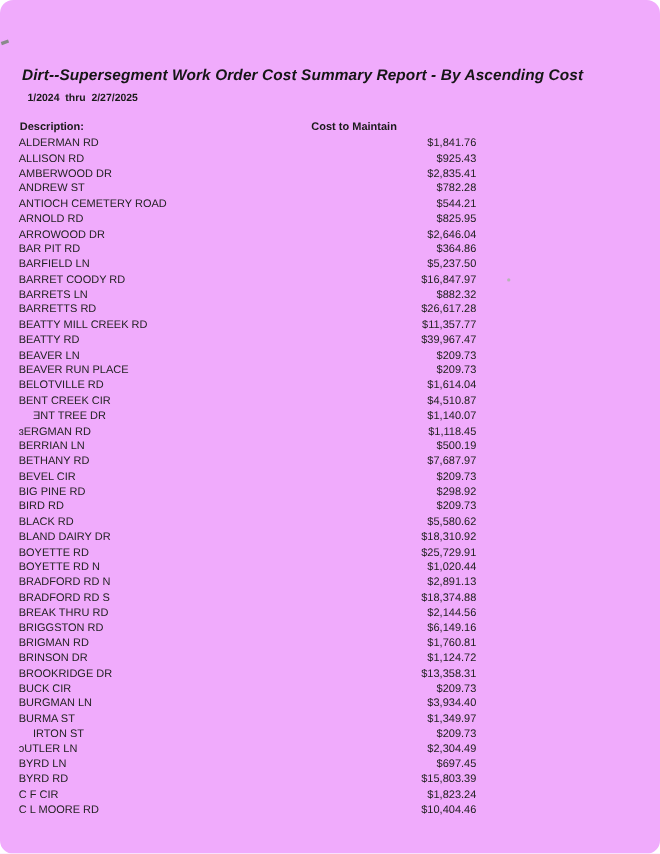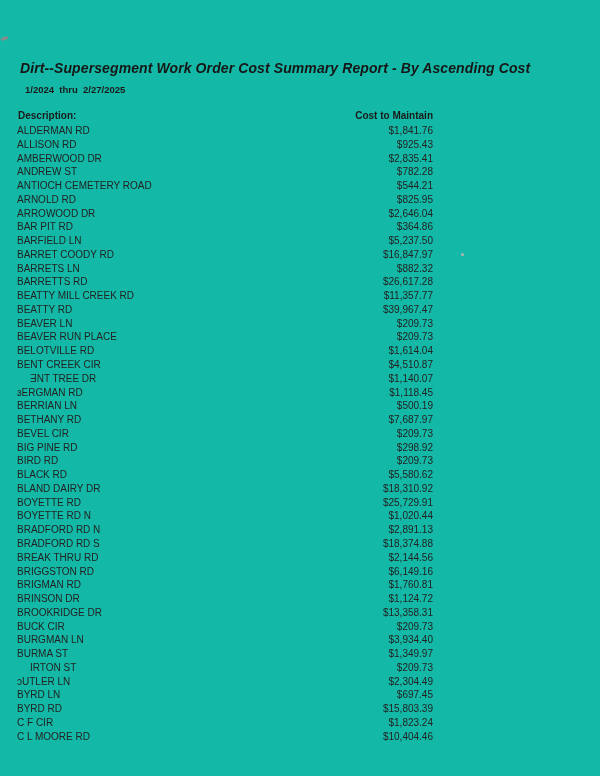--- a/index.html
+++ b/index.html
@@ -1,23 +1,24 @@
 <!DOCTYPE html>
 <html><head>
 <meta charset="utf-8">
 <style>
   html, body { margin: 0; padding: 0; background: #ffffff; }
   .page {
     position: relative;
     width: 600px;
     height: 776px;
-    background: #14b8a6;
+    background: #f0abfc;
     overflow: hidden;
     font-family: "Liberation Sans", "DejaVu Sans", sans-serif;
     color: #1e1e1e;
+    border-radius: 12px;
   }
   .title {
     position: absolute;
     top: 60px;
     left: 20px;
     width: 560px;
     font-size: 14px;
     font-weight: bold;
     font-style: italic;
     letter-spacing: 0.1px;
@@ -34,21 +35,21 @@
     white-space: pre;
   }
   .col-header {
     position: absolute;
     top: 110px;
     font-size: 10px;
     font-weight: bold;
     color: #1a1a1a;
   }
   .col-header.desc { left: 18px; }
-  .col-header.cost { left: 283px; width: 150px; text-align: right; }
+  .col-header.cost { left: 283px; width: 150px; text-align: left; }
   .rows {
     position: absolute;
     top: 124px;
     left: 0;
     width: 476px;
   }
   .row {
     position: relative;
     height: 13.78px;
     line-height: 13.78px;

